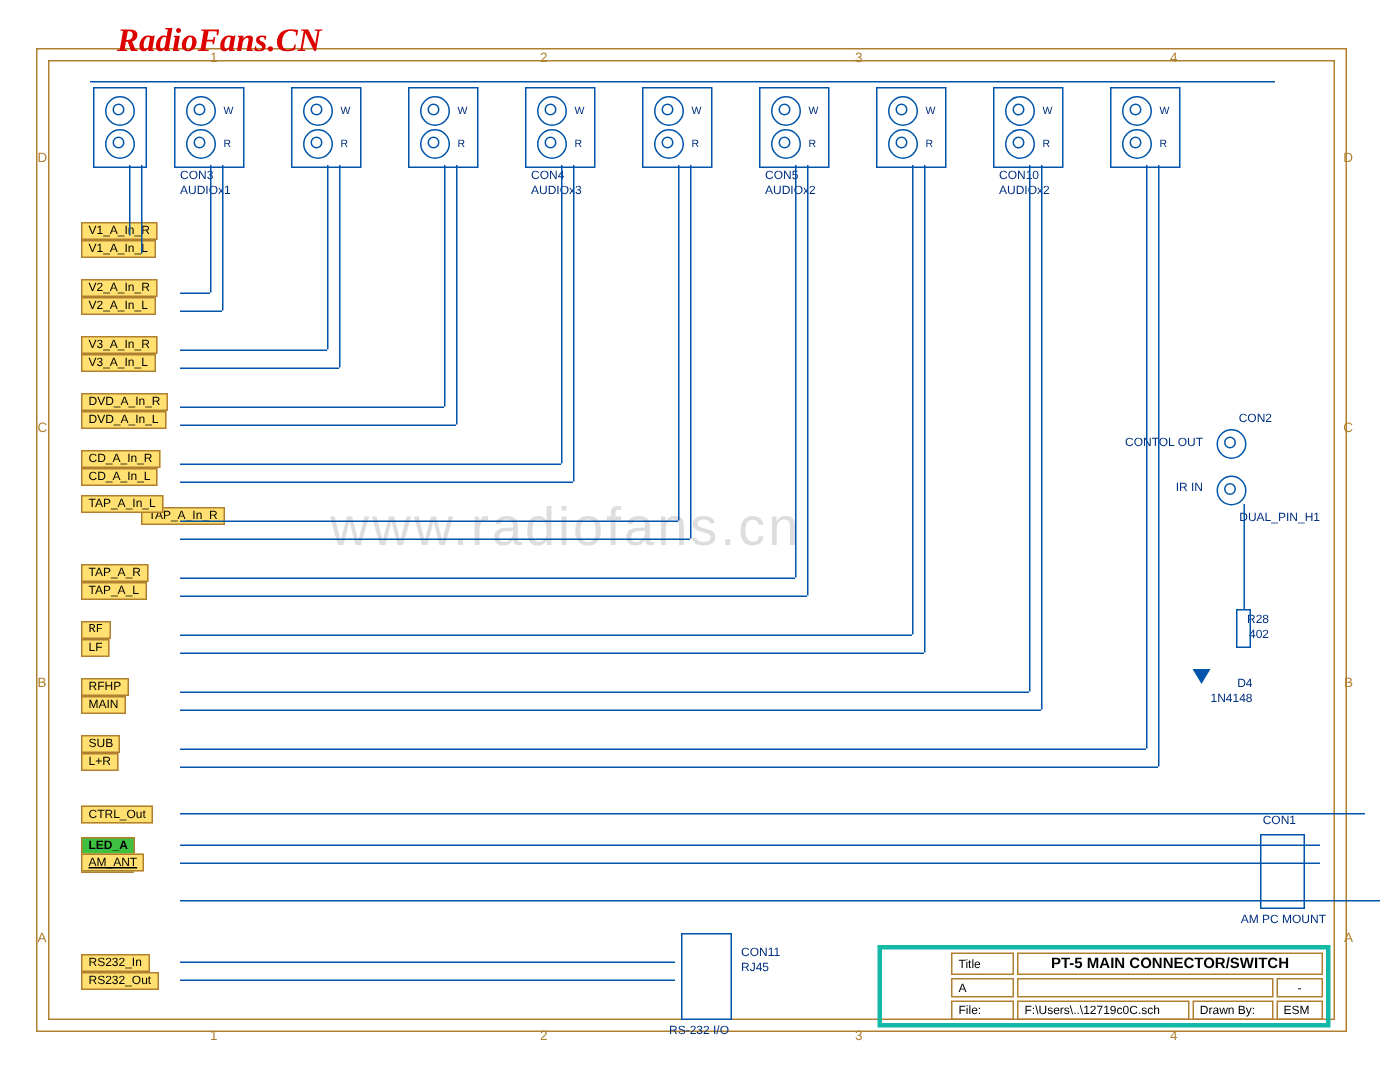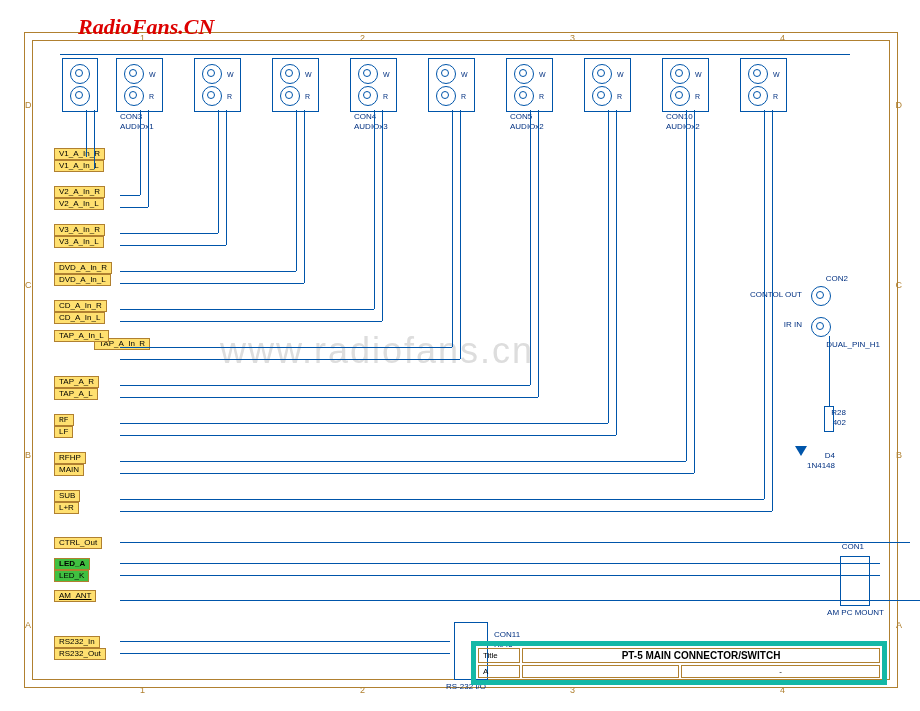--- a/index.html
+++ b/index.html
@@ -104,23 +104,24 @@
     line-height: 10px;
     height: 10px;
     white-space: nowrap;
   }
   .label-tag.yellow { background: #ffe070; }
   .label-tag.green { background: #40c040; }
   .titleblock {
     position: absolute;
     right: 33px;
     bottom: 26px;
-    width: 416px;
-    border: 5px solid #14b8a6;
+    width: 302px;
+    border: 3px solid #14b8a6;
     font-size: 8px;
+    padding-left: 44px;
   }
   .titleblock td {
     border: 1px solid #b08030;
     padding: 1px 4px;
     vertical-align: middle;
   }
   .title-main {
     font-weight: bold;
     font-size: 10px;
     text-align: center;
@@ -332,21 +333,21 @@
       <div class="label-tag yellow" style="left: 54px; top: 426px;">LF</div>
       <div class="label-tag yellow" style="left: 54px; top: 452px;">RFHP</div>
       <div class="label-tag yellow" style="left: 54px; top: 464px;">MAIN</div>
       <div class="label-tag yellow" style="left: 54px; top: 490px;">SUB</div>
       <div class="label-tag yellow" style="left: 54px; top: 502px;">L+R</div>
     </div>
   <div id="single-tags">
       <div class="label-tag yellow" style="left: 54px; top: 537px;">CTRL_Out</div>
       <div class="label-tag green" style="left: 54px; top: 558px; font-weight: bold;">LED_A</div>
       <div class="label-tag green" style="left: 54px; top: 570px;">LED_K</div>
-      <div class="label-tag yellow" style="left: 54px; top: 590px; text-decoration: underline;">AM_ANT</div>
+      <div class="label-tag yellow" style="left: 54px; top: 569px; text-decoration: underline;">AM_ANT</div>
       <div class="label-tag yellow" style="left: 54px; top: 636px;">RS232_In</div>
       <div class="label-tag yellow" style="left: 54px; top: 648px;">RS232_Out</div>
     </div>
 
   <div class="rca" style="position:absolute;right:88px;top:285px"></div>
   <div class="rca" style="position:absolute;right:88px;top:316px"></div>
   <div class="comp-txt" style="right:72px;top:274px">CON2</div>
   <div class="comp-txt" style="right:118px;top:290px">CONTOL OUT</div>
   <div class="comp-txt" style="right:118px;top:320px">IR IN</div>
   <div class="comp-txt" style="right:40px;top:340px">DUAL_PIN_H1</div>
@@ -423,16 +424,22 @@
     <tbody>
         <tr>
       <td style="width:32px">Title</td>
       <td colspan="4" class="title-main">PT-5 MAIN CONNECTOR/SWITCH</td>
     </tr>
     <tr>
       <td>A</td>
       <td colspan="2"></td>
       <td colspan="2" style="text-align:center">-</td>
     </tr>
+    <tr>
+      <td>File:</td>
+      <td>F:\Users\..\12719c0C.sch</td>
+      <td>Drawn By:</td>
+      <td colspan="2">ESM</td>
+    </tr>
   </tbody>
     </table>
 
 </div>
 
 </body></html>

